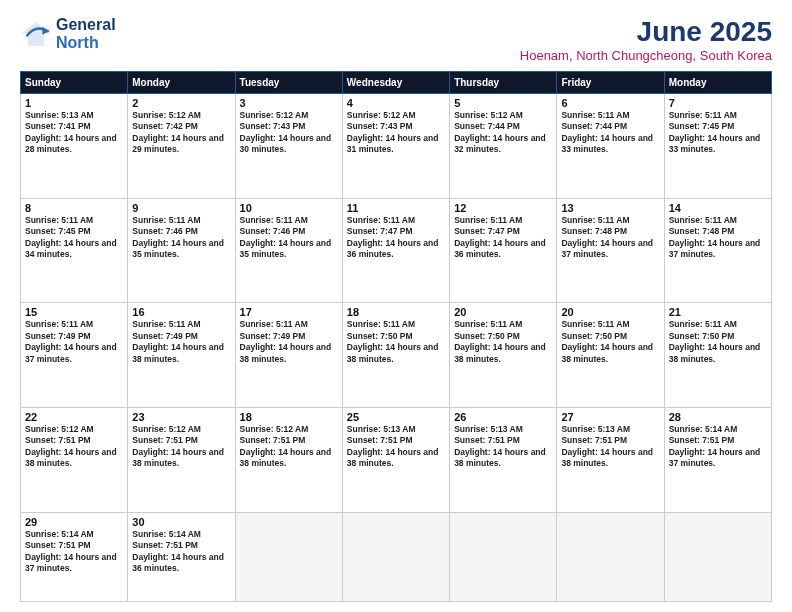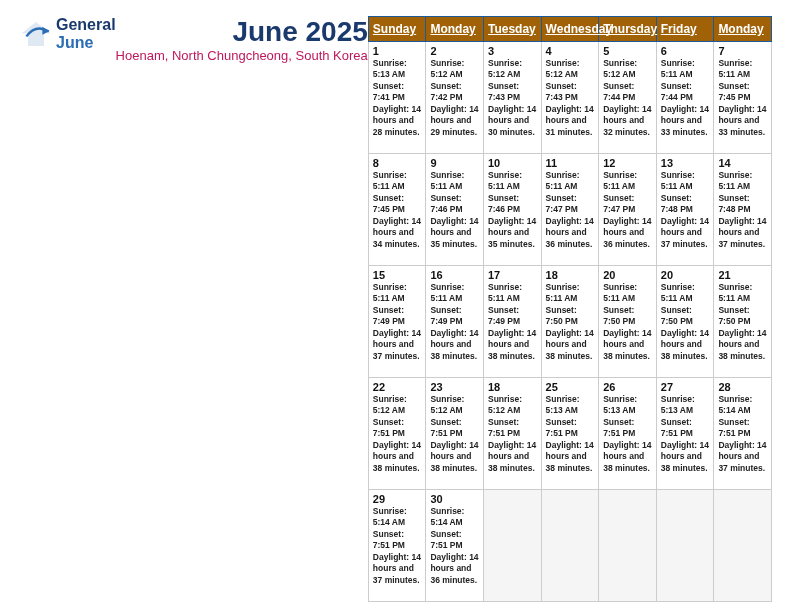--- a/index.html
+++ b/index.html
@@ -8,21 +8,21 @@
       background: #fff;
       width: 792px;
       height: 612px;
       overflow: hidden;
     }
     .page {
       width: 792px;
       height: 612px;
       padding: 16px 20px 10px 20px;
       display: flex;
-      flex-direction: row;
+      flex-direction: column;
     }
     .header {
       display: flex;
       justify-content: space-between;
       align-items: flex-start;
       margin-bottom: 8px;
     }
     .logo {
       display: flex;
       align-items: center;
@@ -52,28 +52,27 @@
       color: #be185d;
     }
     .calendar {
       flex: 1;
       border: 1px solid #ccc;
       border-collapse: collapse;
       width: 100%;
       table-layout: fixed;
     }
     .calendar th {
-      background-color: #a16207;
+      background-color: #0f172a;
       color: white;
-      font-size: 12px;
+      font-size: 10px;
       font-weight: bold;
       padding: 5px 4px;
       text-align: left;
       border: 1px solid #1a5a9a;
-      text-decoration: underline;
     }
     .calendar td {
       vertical-align: top;
       border: 1px solid #ccc;
       padding: 3px 4px;
       font-size: 9px;
       color: #222;
       background: #fff;
       height: 82px;
     }
@@ -107,21 +106,21 @@
       <svg class="logo-icon" viewBox="0 0 40 34" xmlns="http://www.w3.org/2000/svg">
         <path d="M20 2 L38 16 L30 16 L30 32 L10 32 L10 16 L2 16 Z" fill="#2a6db5" opacity="0.15"></path>
         <path d="M8 20 Q20 4 36 14" stroke="#2a6db5" stroke-width="3" fill="none"></path>
         <path d="M28 8 L36 14 L28 18" fill="#2a6db5"></path>
       </svg>
       <div>
         <div class="logo-text">
           <span style="color:#1a3a6e">General</span>
         </div>
         <div class="logo-text">
-          <span class="logo-blue">June</span>
+          <span class="logo-blue">North</span>
         </div>
       </div>
     </div>
     <div class="title-block">
       <div class="month-title">June 2025</div>
       <div class="subtitle">Hoenam, North Chungcheong, South Korea</div>
     </div>
   </div>
 
   <table class="calendar">

